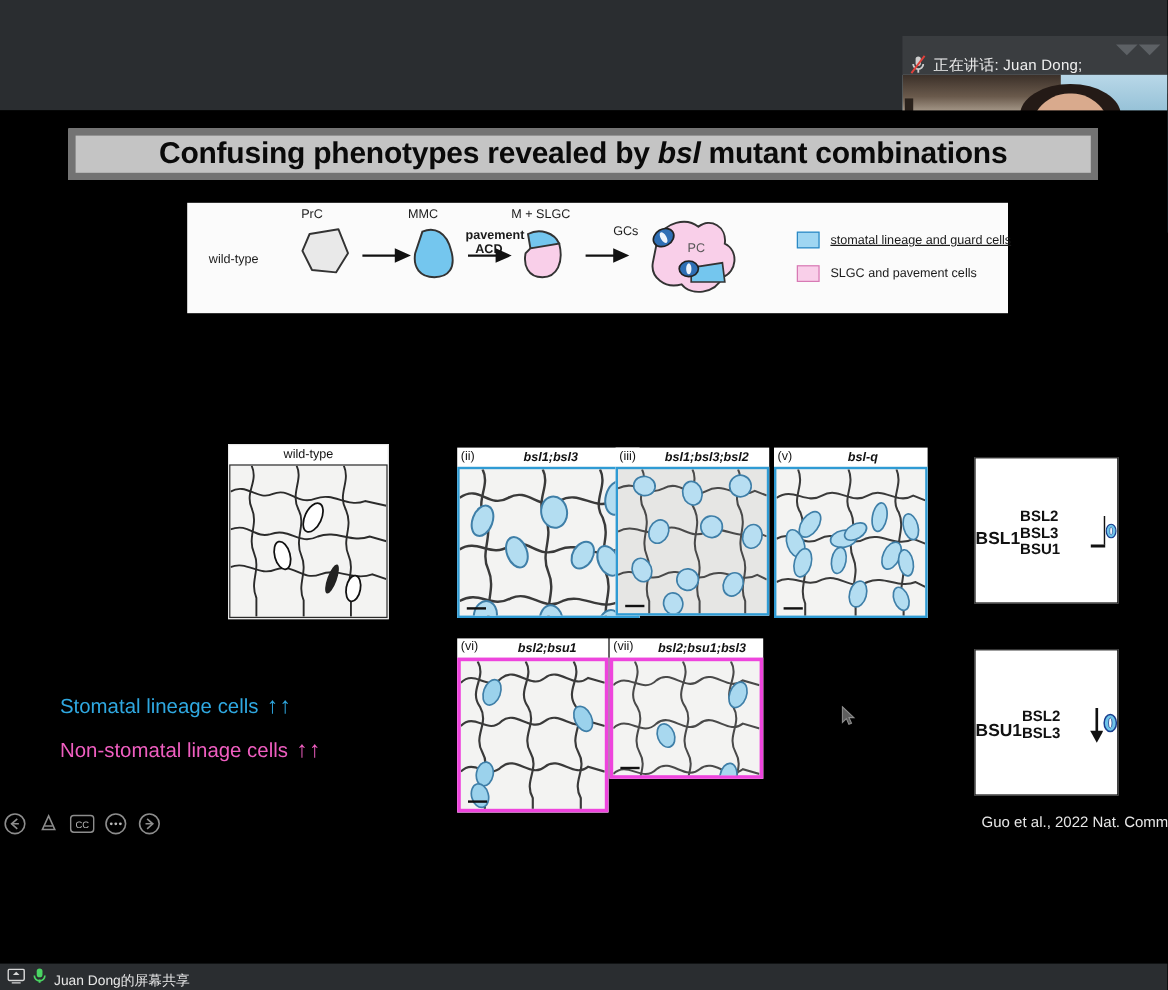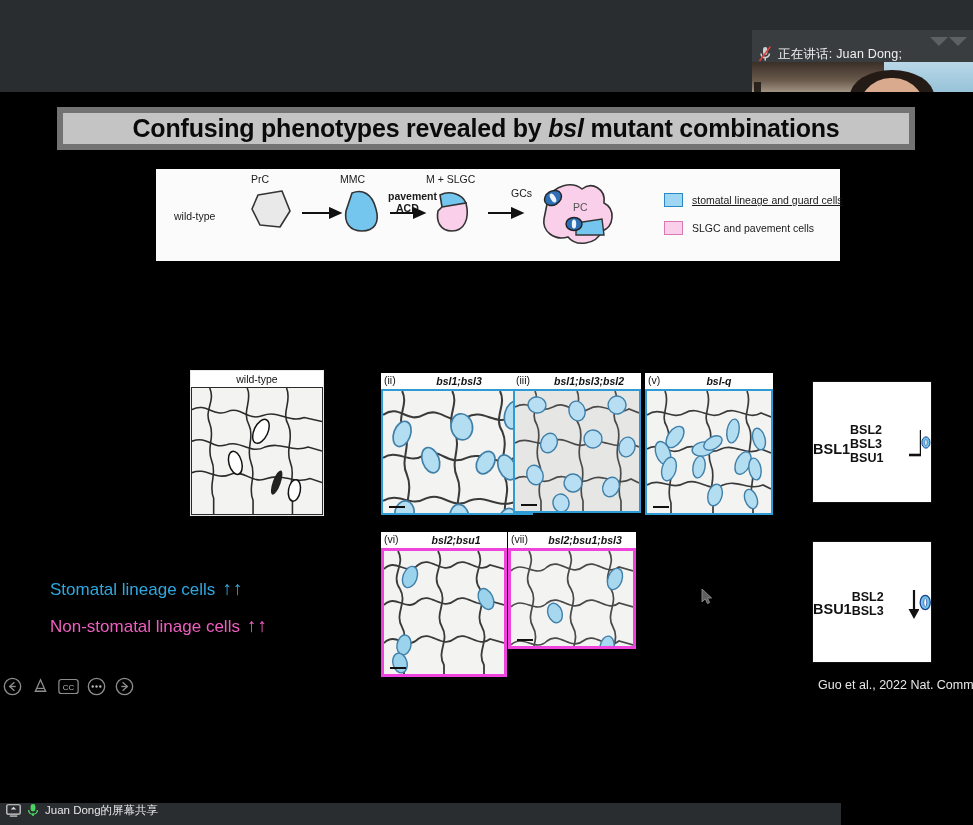--- a/index.html
+++ b/index.html
@@ -86,22 +86,22 @@
   #citation{position:absolute;left:818px;top:678px;font-size:12.5px;color:#e8e8e8;white-space:nowrap;}
 
   
   #ppt-controls{position:absolute;left:2px;top:676px;display:flex;align-items:flex-start;gap:7px;}
   .ppt-btn{width:21px;height:21px;display:flex;align-items:center;justify-content:center;}
 
   
   #cursor{position:absolute;left:701px;top:588px;}
 
   
-  #taskbar{position:absolute;left:0;top:803px;width:841px;height:22px;background:#2a2d30;
-      display:flex;align-items:flex-start;gap:6px;padding-left:6px;box-sizing:border-box;}
+  #taskbar{position:absolute;left:0;top:803px;width:973px;height:22px;background:#2a2d30;
+      display:flex;align-items:flex-end;gap:6px;padding-left:6px;box-sizing:border-box;}
   #taskbar-label{color:#e6e6e6;font-size:11.5px;}
   #bottom-fill{position:absolute;left:0;top:740px;width:973px;height:63px;background:#000;}
 </style>
 </head>
 <body>
 
 <div id="zoom-chrome"></div>
 
 <div id="speaker-bar">
   <span id="mic-muted-icon">

